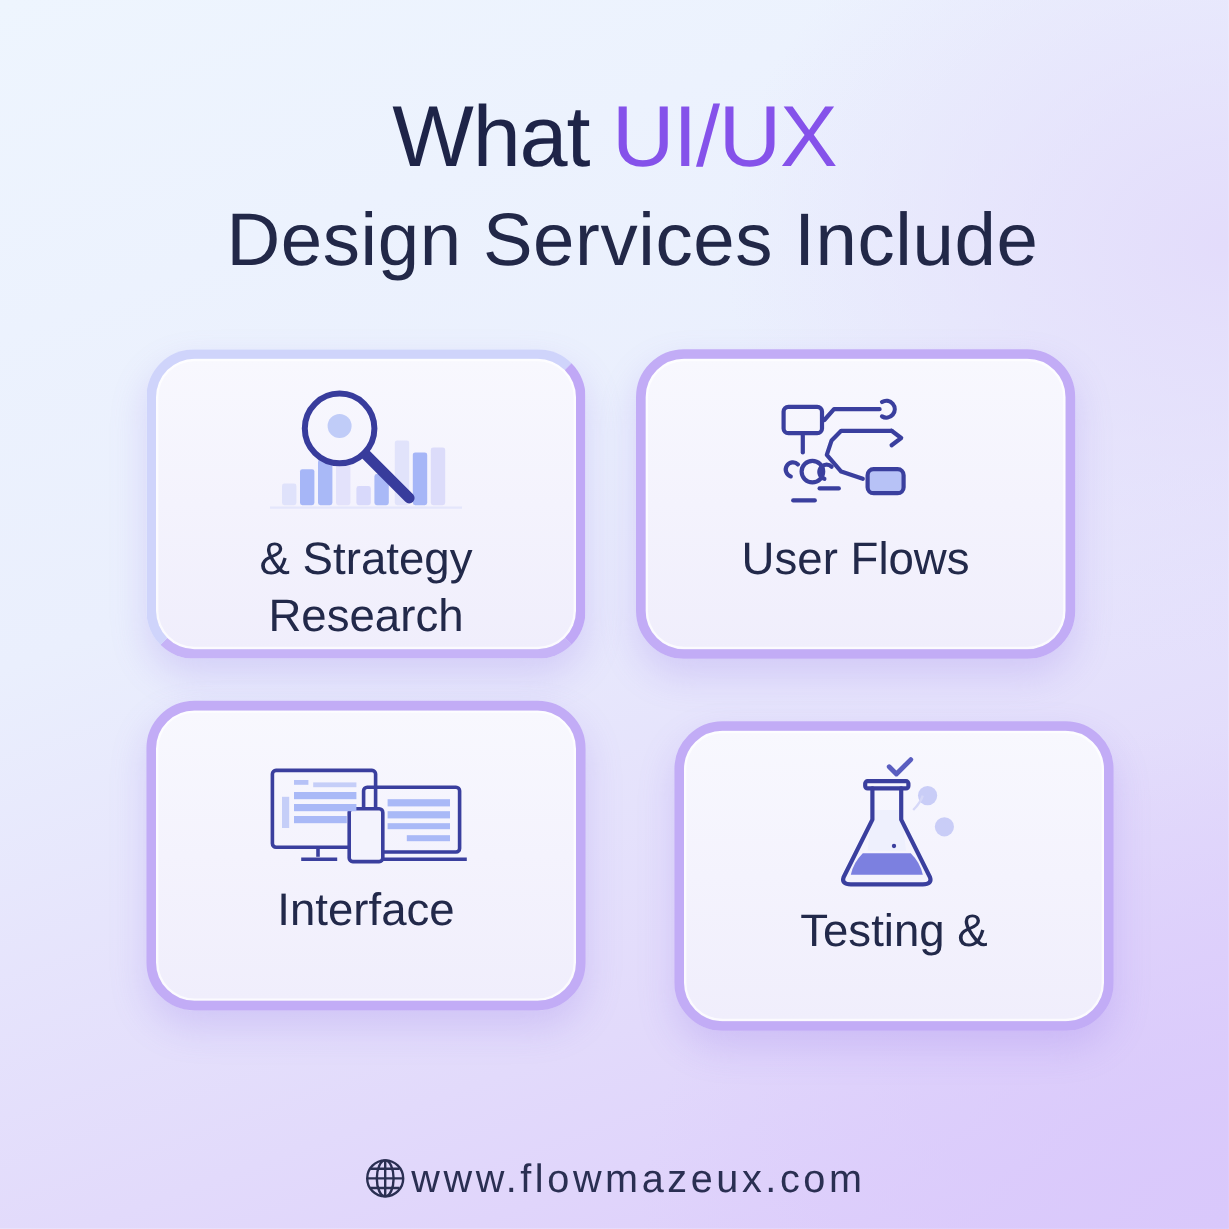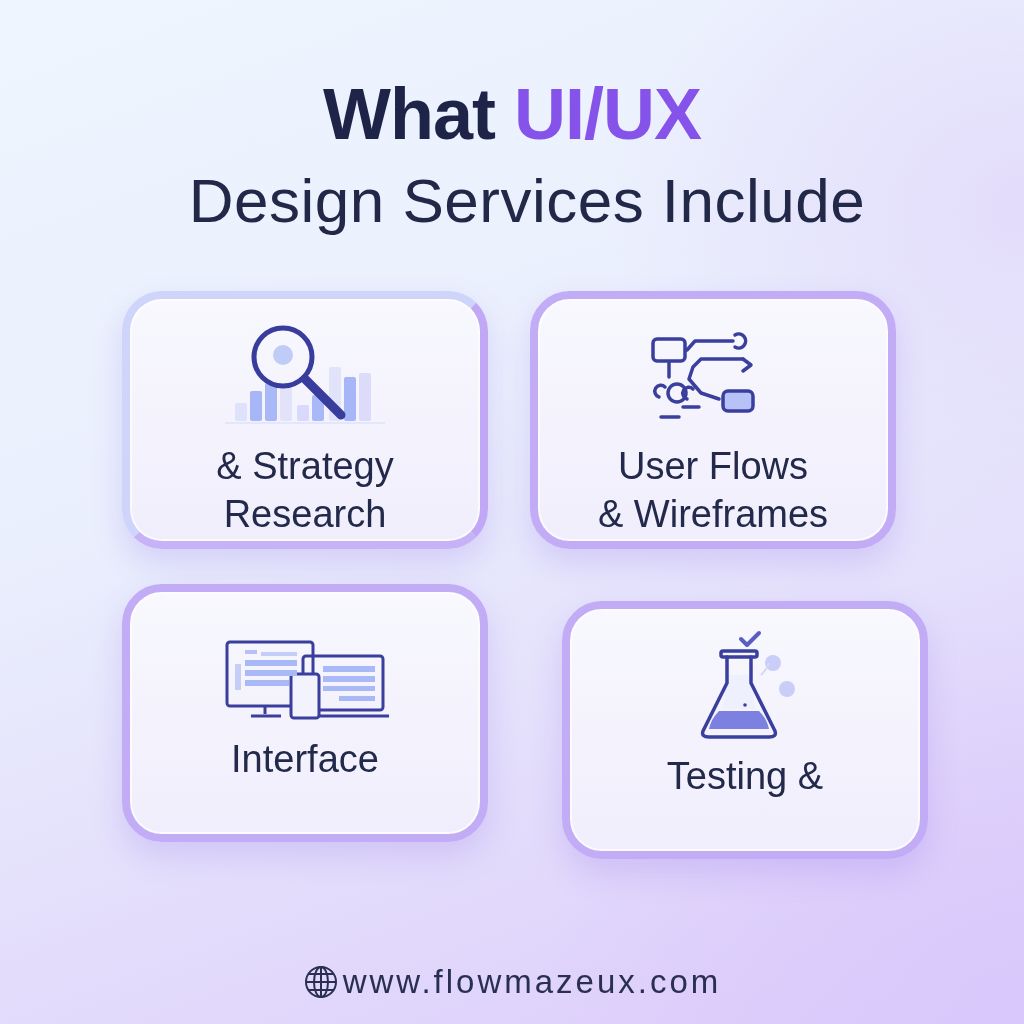--- a/index.html
+++ b/index.html
@@ -7,21 +7,21 @@
     width: 1024px; height: 1024px; overflow: hidden; position: relative;
     font-family: "Liberation Sans", "DejaVu Sans", sans-serif;
     background:
       radial-gradient(ellipse 700px 600px at 100% 100%, #d9c8fb 0%, rgba(217,200,251,0) 70%),
       radial-gradient(ellipse 600px 500px at 100% 20%, #e3dcfb 0%, rgba(227,220,251,0) 70%),
       linear-gradient(160deg, #eef5fe 0%, #eaeffd 40%, #e2dafb 75%, #dccbfb 100%);
     color: #1f2548;
   }
   .title {
     position: absolute; left: 0; top: 78px; width: 1024px; text-align: center;
-    font-weight: 700; font-size: 72px; line-height: 1; letter-spacing: -1px; color: #1e2448;
+    font-weight: 400; font-size: 72px; line-height: 1; letter-spacing: -1px; color: #1e2448;
   }
   .title .accent { color: #8552ea; }
   .subtitle {
     position: absolute; left: 0; top: 170px; width: 1024px; text-align: center;
     font-weight: 400; font-size: 62px; line-height: 1; color: #222848; letter-spacing: 0.5px; margin-left: 15px;
   }
   .card {
     position: absolute; width: 366px; height: 258px; box-sizing: border-box;
     border-radius: 40px; border: 8px solid #c2acf6;
     background: linear-gradient(180deg, #f8f8fe 0%, #f0eefc 100%);
@@ -86,21 +86,20 @@
       <circle cx="54" cy="76" r="9"></circle>
       <path d="M42 70 A6 6 0 1 0 36 80"></path>
       <path d="M70 72 A6 6 0 1 0 64 82"></path>
       <line x1="60" y1="90" x2="76" y2="90"></line>
       <line x1="38" y1="100" x2="56" y2="100"></line>
       <rect x="100" y="74" width="30" height="20" rx="5" fill="#b7c2f6"></rect>
     </g>
   </svg>
   <div class="label">
     <div>User Flows</div>
-    <div>&amp; Wireframes</div>
   </div>
 </div>
 
 <div class="card c3">
   <svg class="icon" viewBox="0 0 180 120">
     <g fill="none" stroke="#3a3f9e" stroke-width="3" stroke-linejoin="round">
       <rect x="12" y="32" width="86" height="64" rx="3"></rect>
       <line x1="50" y1="96" x2="50" y2="104"></line>
       <line x1="36" y1="106" x2="66" y2="106"></line>
       <rect x="88" y="46" width="80" height="54" rx="3"></rect>

